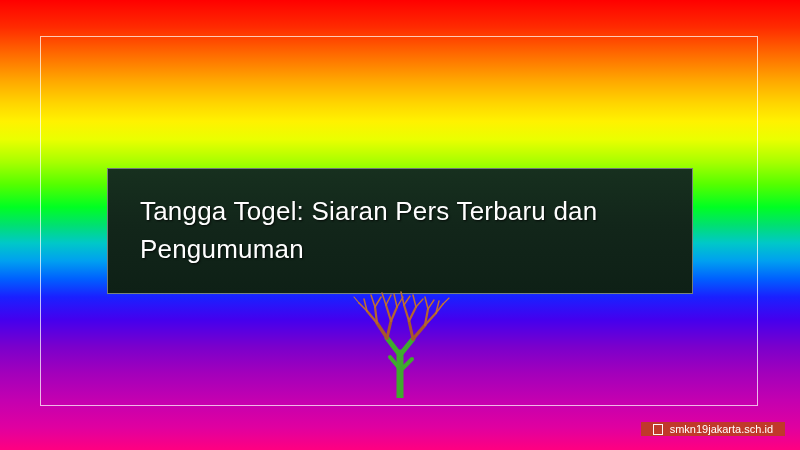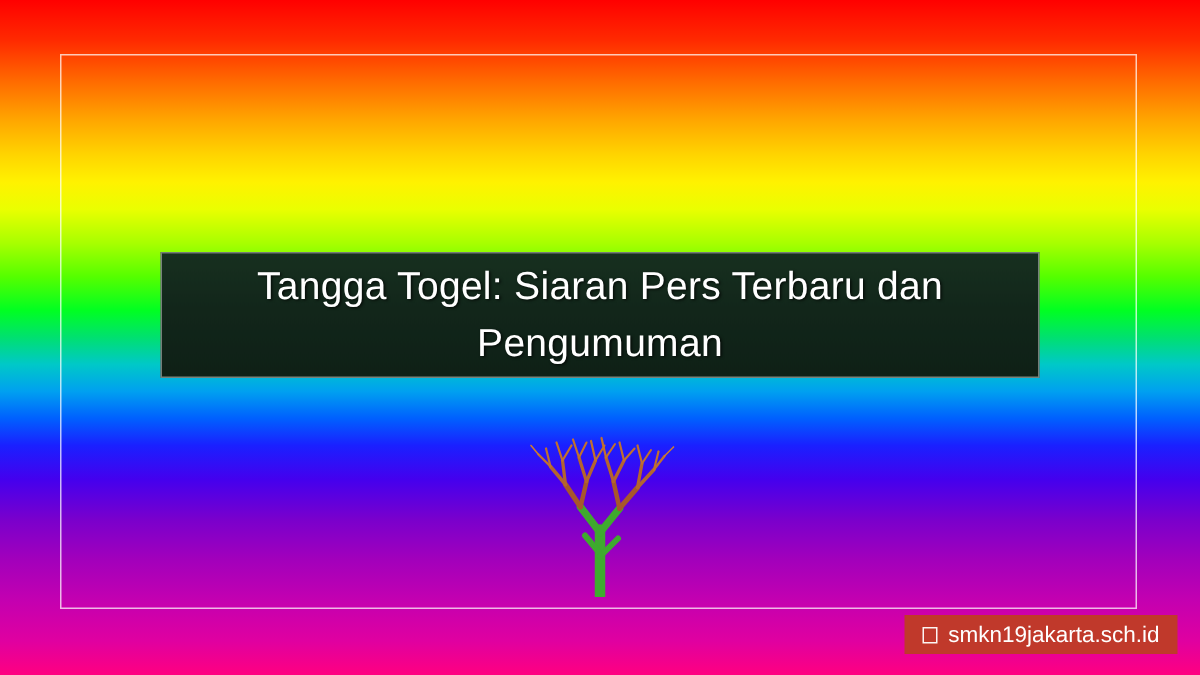--- a/index.html
+++ b/index.html
@@ -50,28 +50,28 @@
     height: 370px;
     border: 1px solid rgba(255,255,255,0.72);
     box-sizing: border-box;
   }
   
   #title-panel {
     position: absolute;
     left: 107px;
     top: 168px;
     width: 586px;
-    height: 84px;
+    height: 126px;
     background: linear-gradient(to bottom, #17301f 0%, #12261a 45%, #0e2016 100%);
     border: 1px solid rgba(200,200,200,0.55);
     box-sizing: border-box;
     display: flex;
     align-items: center;
     justify-content: center;
-    text-align: center;
+    text-align: left;
     padding: 0 32px;
   }
   #title-text {
     color: #ffffff;
     font-size: 26px;
     line-height: 1.45;
     font-weight: 400;
     text-shadow: 1px 1px 2px rgba(0,0,0,0.75);
     letter-spacing: 0.2px;
   }
@@ -81,28 +81,28 @@
     left: 333px;
     top: 283px;
     width: 135px;
     height: 115px;
   }
   
   #footer-badge {
     position: absolute;
     right: 15px;
     bottom: 14px;
-    height: 26px;
+    height: 14px;
     background: #c0392b;
     color: #ffffff;
     display: flex;
     align-items: center;
     gap: 7px;
     padding: 0 12px;
-    font-size: 15px;
+    font-size: 11px;
     box-sizing: border-box;
   }
   #footer-badge .glyph {
     display: inline-block;
     width: 10px;
     height: 11px;
     border: 1px solid #ffffff;
     box-sizing: border-box;
     opacity: 0.95;
   }

